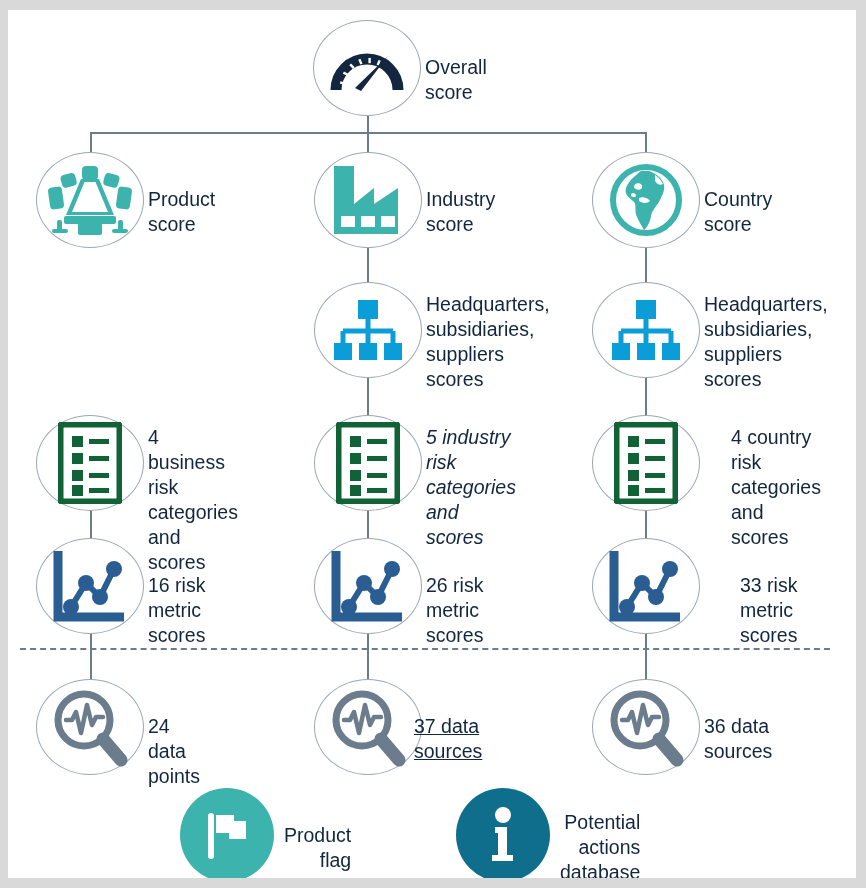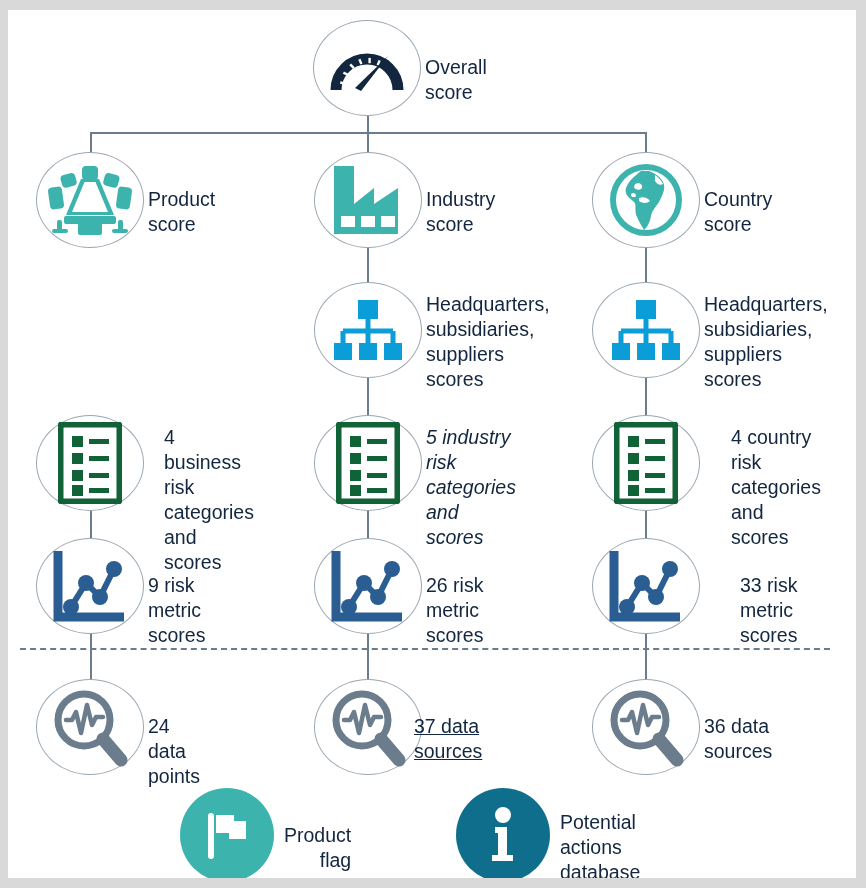--- a/index.html
+++ b/index.html
@@ -232,21 +232,21 @@
             <rect x="14" y="48" width="11" height="11"></rect>
             <rect x="14" y="63" width="11" height="11"></rect>
             <rect x="31" y="17" width="20" height="5"></rect>
             <rect x="31" y="34" width="20" height="5"></rect>
             <rect x="31" y="51" width="20" height="5"></rect>
             <rect x="31" y="66" width="20" height="5"></rect>
           </g>
         </svg>
       </span>
     </div>
-    <div class="label" style="left:140px;top:415px;margin-left:16px;">4 business risk
+    <div class="label" style="left:140px;top:415px;">4 business risk
 categories and
 scores</div>
   </div>
 
   <div class="node">
     <div class="circ" style="left:306px;top:405px;width:108px;height:96px;">
       <span>
         <svg width="64" height="82" viewBox="0 0 64 82">
           <rect x="2" y="2" width="60" height="78" rx="4" fill="#ffffff" stroke="#116236" stroke-width="7"></rect>
           <g fill="#116236">
@@ -298,21 +298,21 @@
           <polyline points="19,58 34,34 48,48 62,20" fill="none" stroke="#2a5d92" stroke-width="6"></polyline>
           <g fill="#2a5d92">
             <circle cx="19" cy="58" r="8"></circle>
             <circle cx="34" cy="34" r="8"></circle>
             <circle cx="48" cy="48" r="8"></circle>
             <circle cx="62" cy="20" r="8"></circle>
           </g>
         </svg>
       </span>
     </div>
-    <div class="label" style="left:140px;top:563px;">9 risk metric
+    <div class="label" style="left:140px;top:563px;">16 risk metric
 scores</div>
   </div>
 
   <div class="node">
     <div class="circ" style="left:306px;top:528px;width:108px;height:96px;">
       <span>
         <svg width="76" height="74" viewBox="0 0 76 74">
           <path d="M6 2 L6 68 L72 68" fill="none" stroke="#2a5d92" stroke-width="9"></path>
           <polyline points="19,58 34,34 48,48 62,20" fill="none" stroke="#2a5d92" stroke-width="6"></polyline>
           <g fill="#2a5d92">
@@ -400,17 +400,17 @@
 
   <div class="node">
     <div class="legend-circ" style="left:448px;top:778px;width:94px;height:94px;background:#0f6e8c;">
       <span>
         <svg width="34" height="56" viewBox="0 0 34 56">
           <circle cx="17" cy="8" r="8" fill="#ffffff"></circle>
           <path d="M9 20 L21 20 L21 48 L27 48 L27 54 L6 54 L6 48 L12 48 L12 26 L9 26 Z" fill="#ffffff"></path>
         </svg>
       </span>
     </div>
-    <div class="legend-label" style="left:552px;top:800px;">Potential actions
+    <div class="legend-label" style="left:552px;top:800px;text-align:right;">Potential actions
 database</div>
   </div>
 
 </div>
 
 </body></html>

